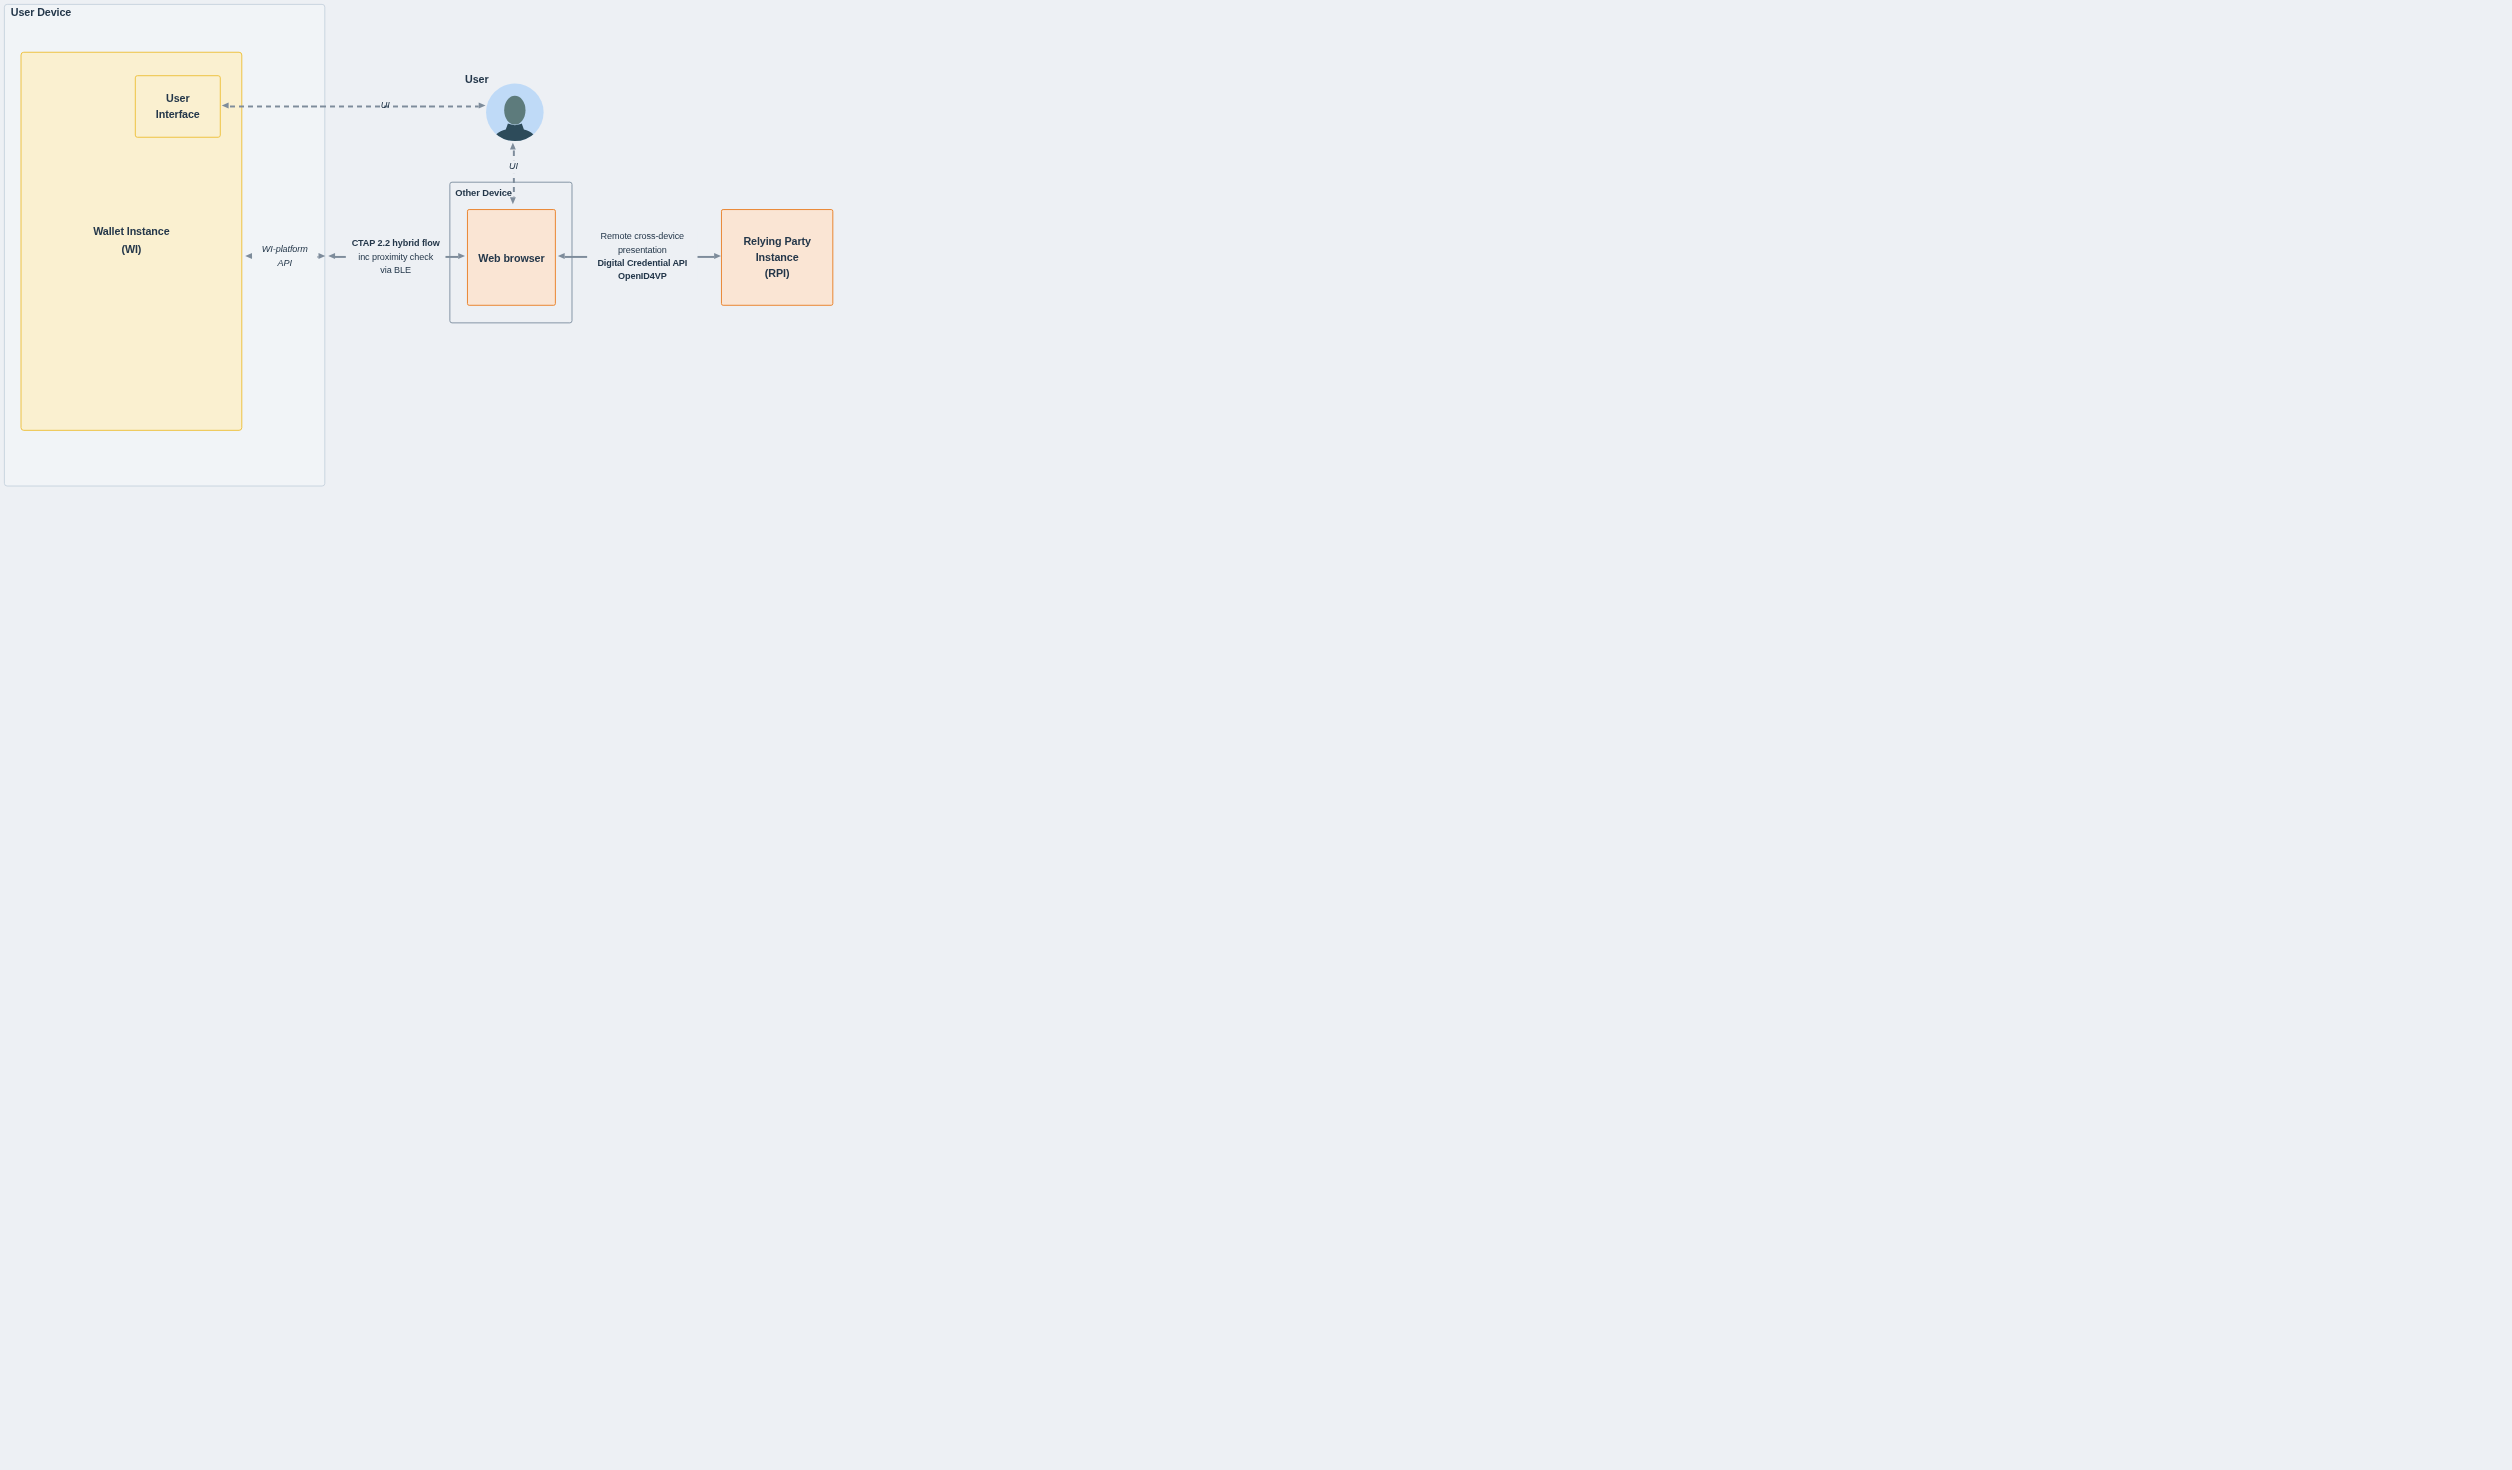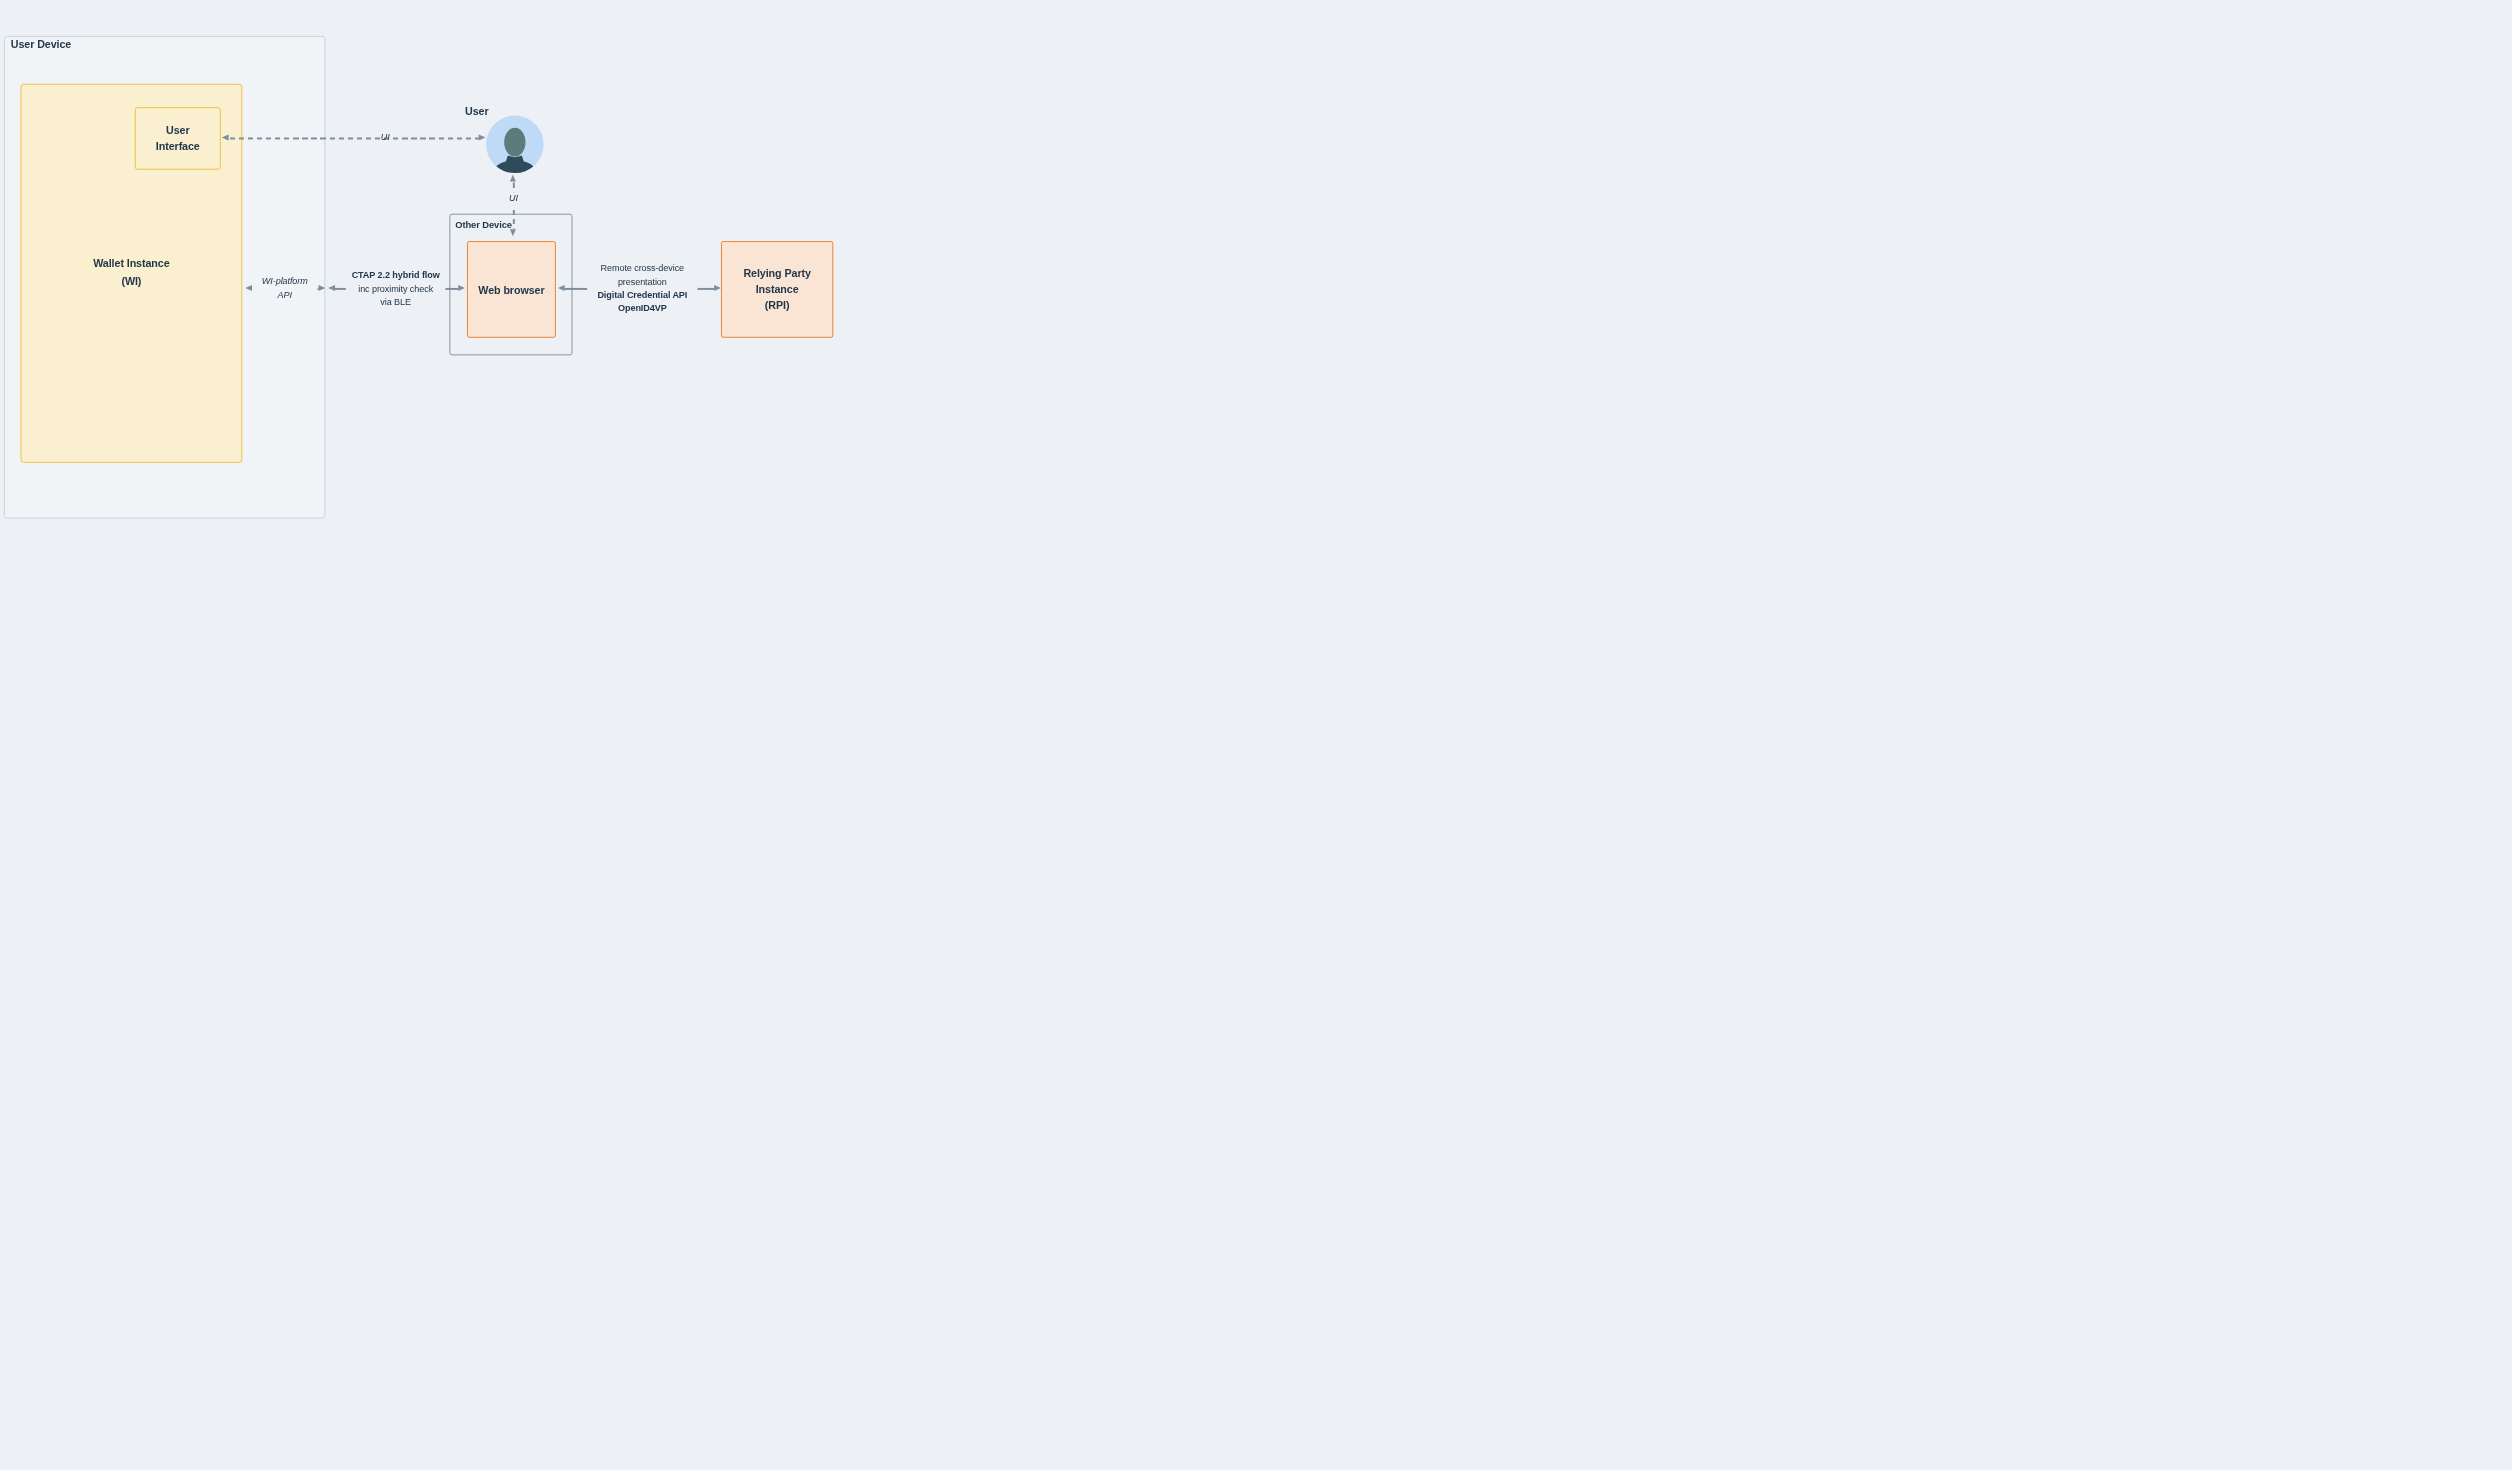--- a/index.html
+++ b/index.html
@@ -1,16 +1,16 @@
 <!DOCTYPE html>
 <html style="font-size:8.8px"><head>
 <meta charset="utf-8">
 <style>
   html,body{margin:0;padding:0;background:#edf0f4;}
-  #stage{width:837px;height:490px;overflow:hidden;position:relative;margin-top:32px;}
+  #stage{width:837px;height:490px;overflow:hidden;position:relative;}
   #canvas{width:857px;height:502px;position:relative;transform:scale(0.976923);transform-origin:0 0;
           font-family:"Liberation Sans",sans-serif;color:#24374a;letter-spacing:-0.1px;}
   .abs{position:absolute;}
   .box{position:absolute;box-sizing:border-box;border-radius:3.3px;}
   .user-device{left:4.4px;top:4.4px;width:329px;height:494px;background:#f1f4f7;border:1.1px solid #c9d4de;z-index:1;}
   .device-title{left:11px;top:5.5px;font-size:11px;font-weight:bold;z-index:2;}
   .wallet{left:21px;top:53px;width:227px;height:388px;background:#faf0d0;border:1.1px solid #eec23f;z-index:2;
           display:flex;align-items:center;justify-content:center;}
   .wallet-text{font-size:11px;font-weight:bold;text-align:center;line-height:17.6px;}
   .ui-box{left:138px;top:77px;width:88px;height:64px;background:#faf0d0;border:1.1px solid #eec23f;border-radius:2.7px;z-index:3;

